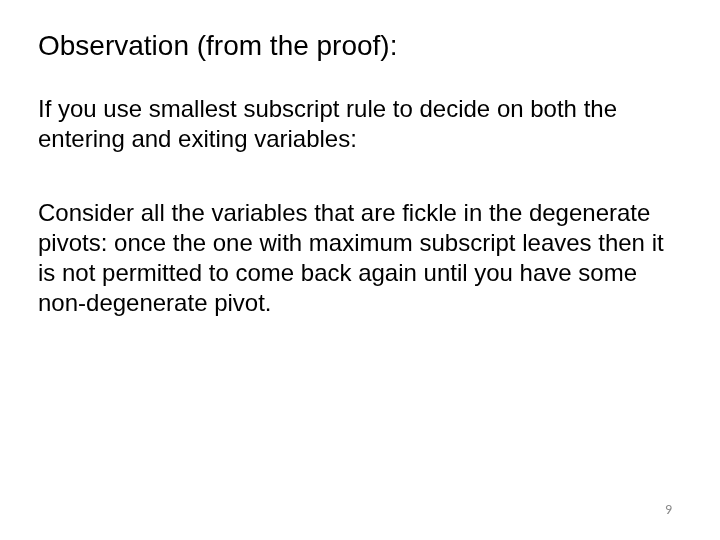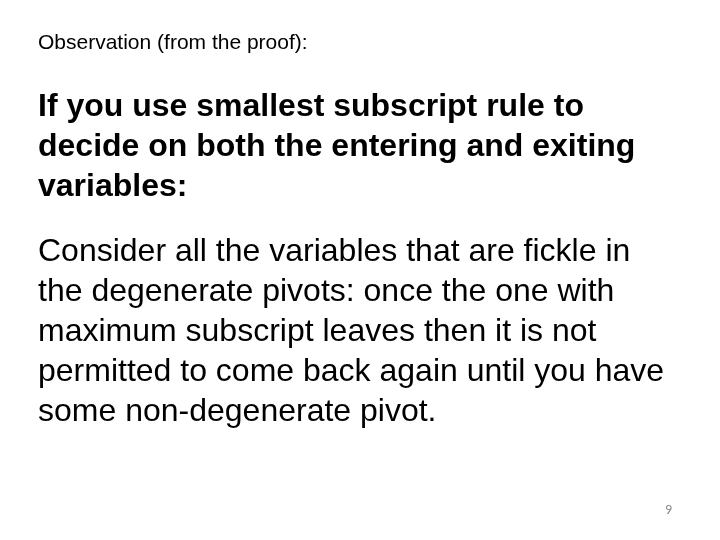--- a/index.html
+++ b/index.html
@@ -10,32 +10,31 @@
     body {
       width: 720px;
       height: 540px;
       background: #ffffff;
       font-family: "Comic Sans MS", "Comic Sans", cursive, sans-serif;
       color: #000000;
       position: relative;
       padding: 28px 38px;
     }
     .heading {
-      font-size: 21px;
+      font-size: 28px;
       line-height: 1.3;
       margin-bottom: 30px;
     }
     .para1 {
-      font-size: 32px;
+      font-size: 24px;
       line-height: 1.25;
-      margin-bottom: 25px;
-      font-weight: bold;
+      margin-bottom: 44px;
     }
     .para2 {
-      font-size: 32px;
+      font-size: 24px;
       line-height: 1.25;
     }
     .page-number {
       position: absolute;
       bottom: 22px;
       right: 48px;
       font-family: Calibri, Arial, sans-serif;
       font-size: 14px;
       color: #8a8a8a;
     }

